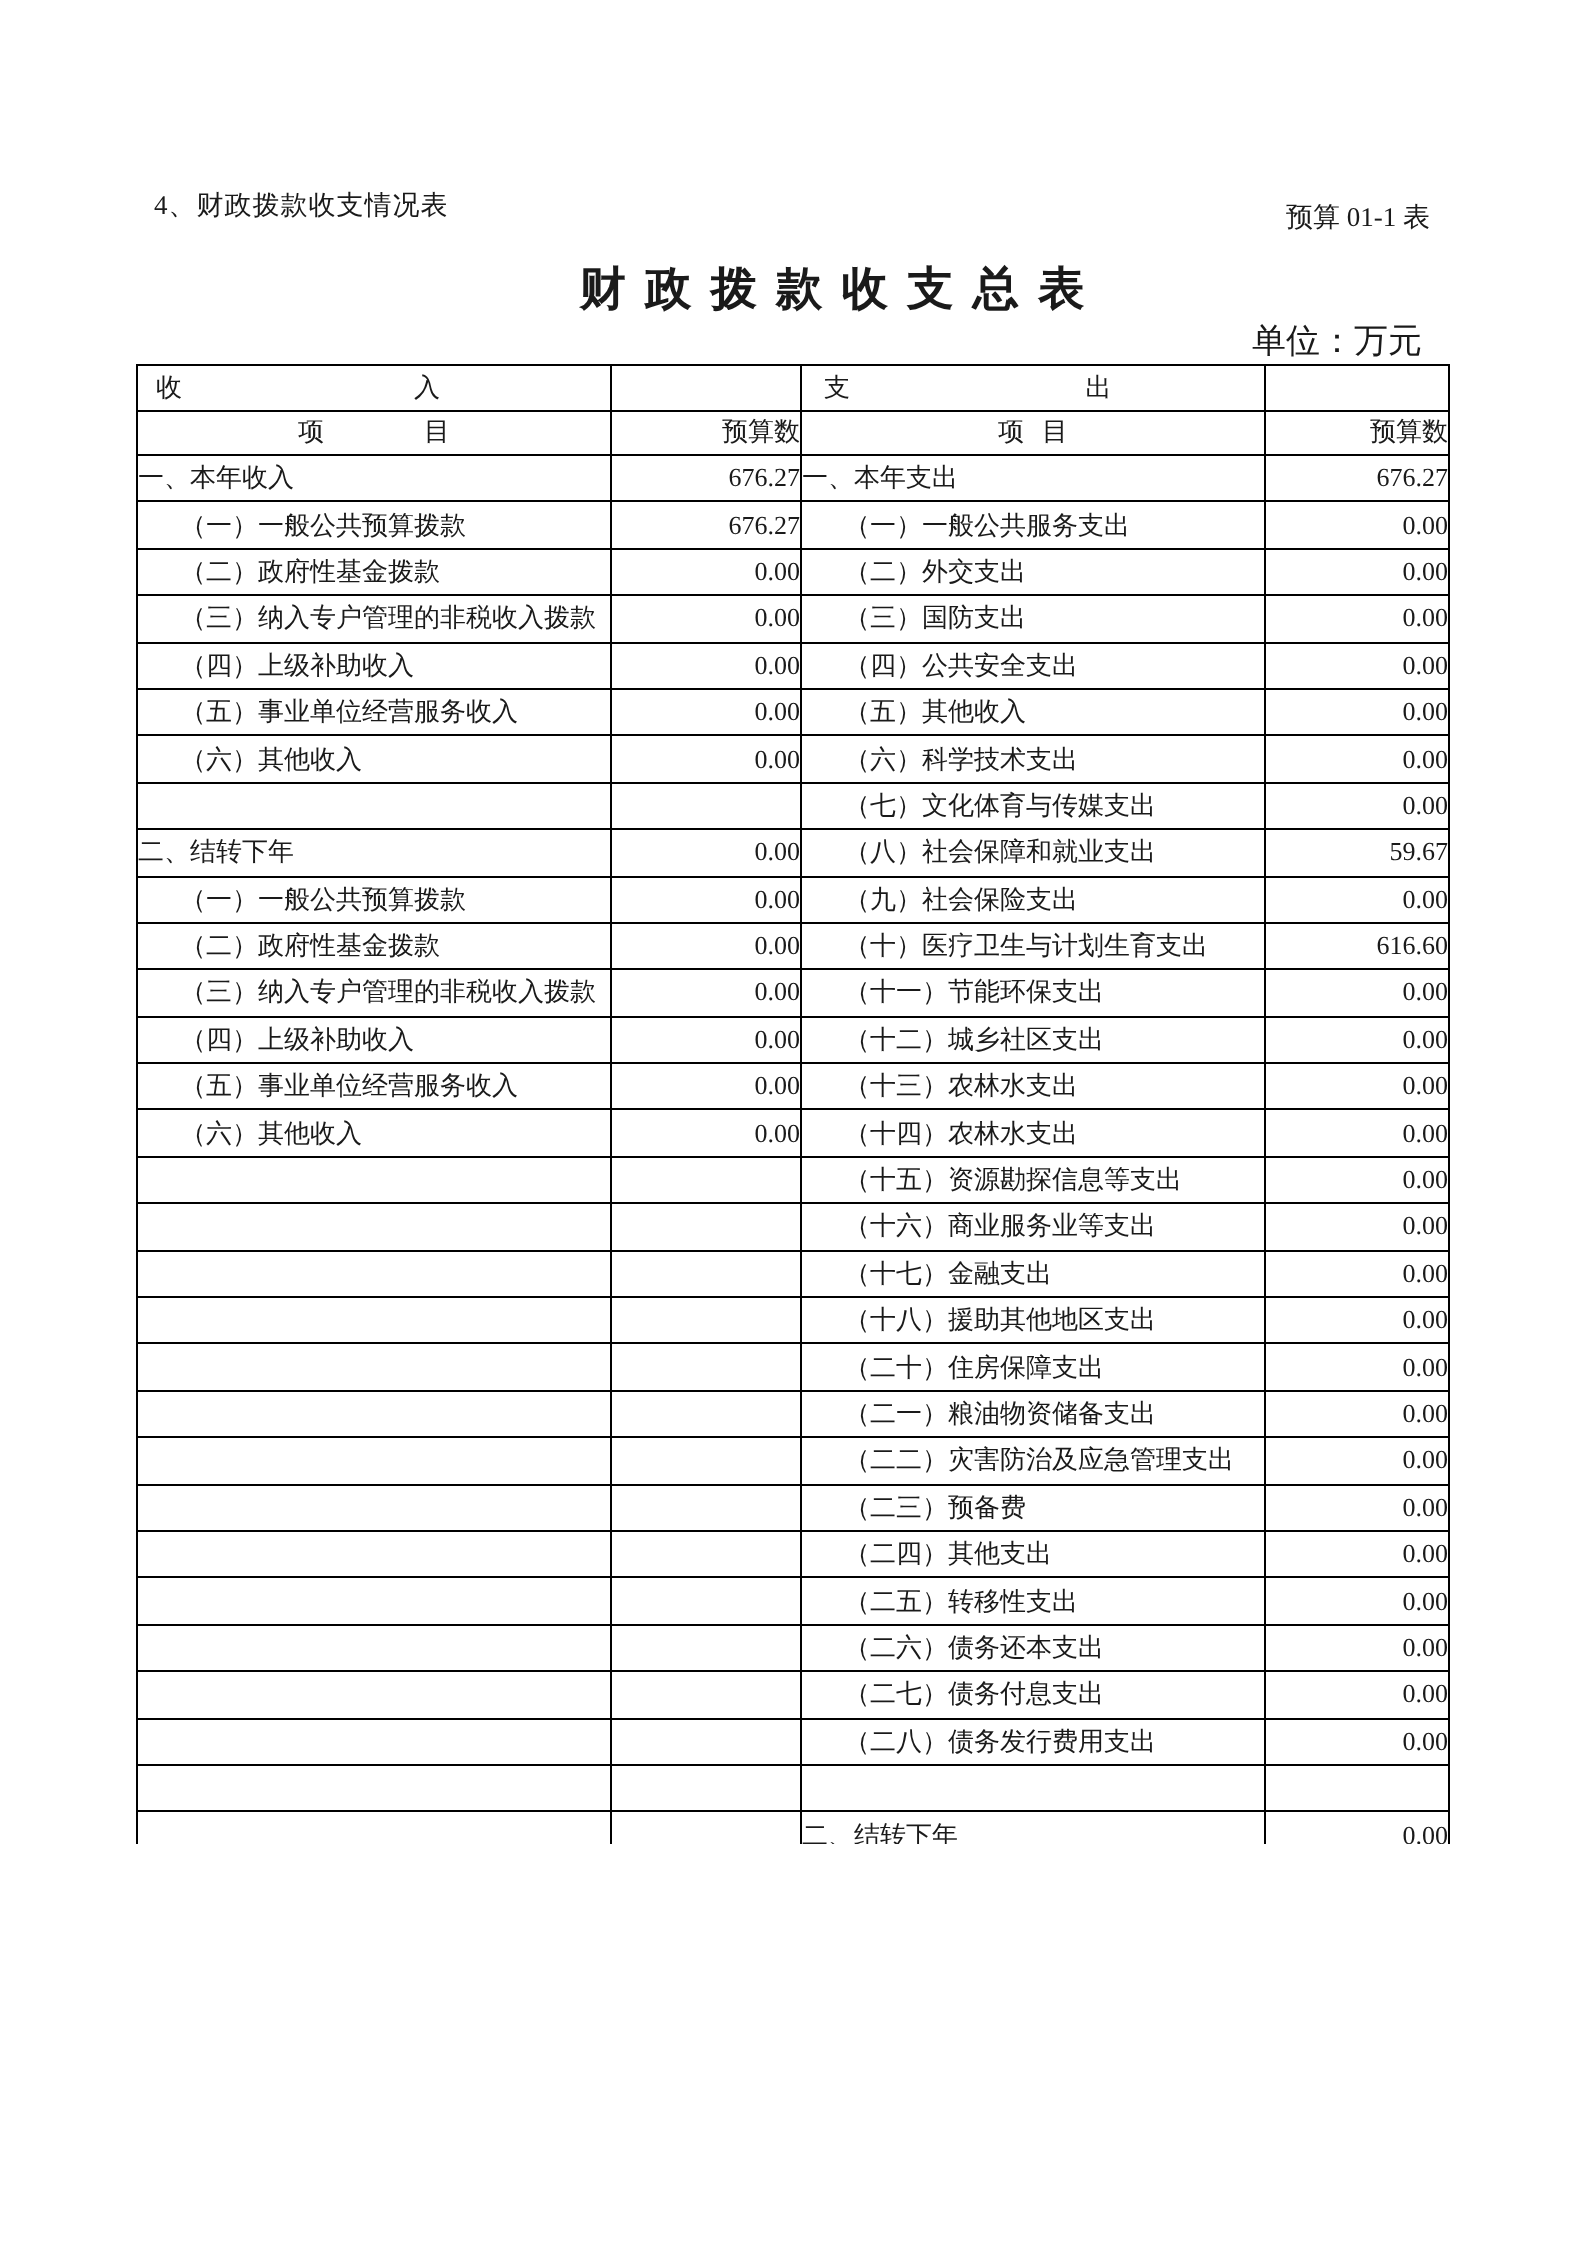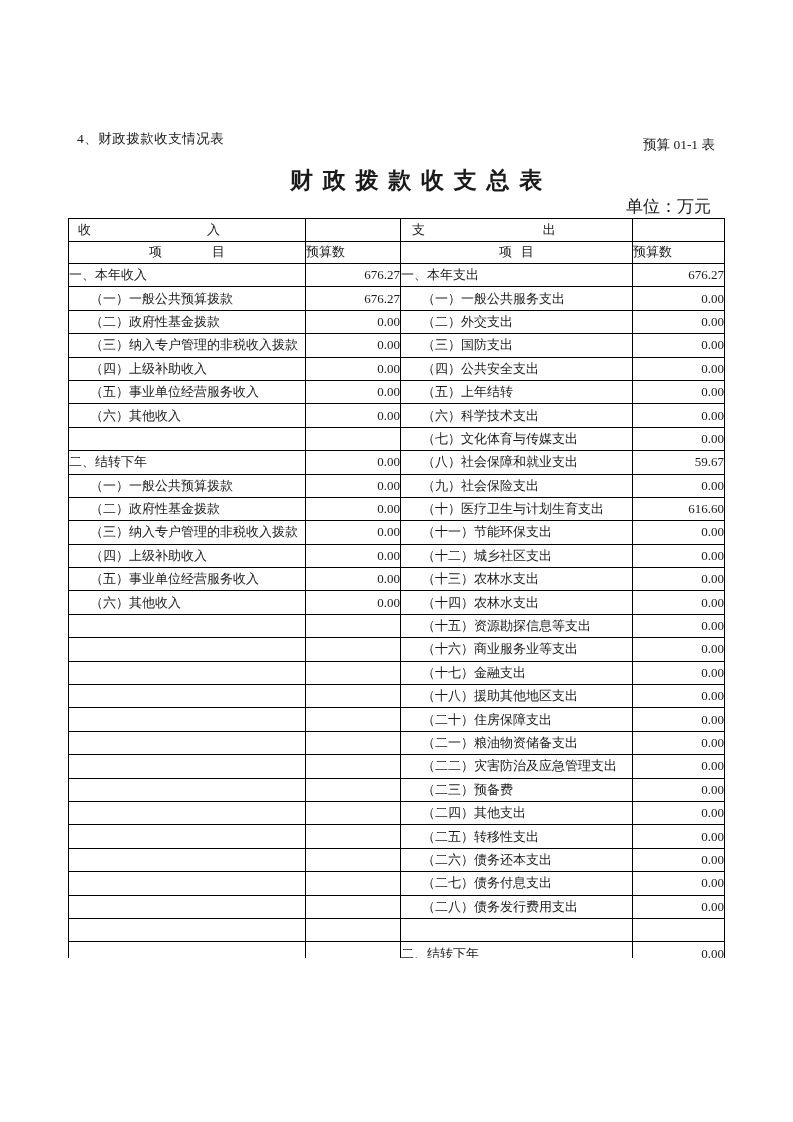--- a/index.html
+++ b/index.html
@@ -4,21 +4,20 @@
 <style>
   html, body { margin: 0; padding: 0; background: #ffffff; }
   .page {
     position: relative;
     width: 793px;
     height: 922px;
     background: #ffffff;
     color: #1a1a1a;
     font-family: "Liberation Serif", "DejaVu Serif", serif;
     overflow: hidden;
-    margin-top: 36px;
   }
   .caption {
     position: absolute;
     left: 77px;
     top: 94px;
     font-size: 13.5px;
     letter-spacing: 0.5px;
   }
   .form-code {
     position: absolute;
@@ -67,21 +66,21 @@
     display: flex;
     justify-content: space-between;
     padding-left: 9px;
     width: 64%;
     box-sizing: border-box;
   }
   .spread-exp { width: 67%; padding-left: 11px; }
   .ih { text-align: center; }
   .ih .gap-wide { display: inline-flex; gap: 50px; }
   .ih .gap-narrow { display: inline-flex; gap: 9px; }
-  .budget-head { text-align: left; }
+  .budget-head { text-align: right; }
   td.item { text-align: left; padding-left: 7px; }
   td.item.sub { padding-left: 21px; }
   td.num { text-align: right; padding-right: 7px; }
   tr.total-row td { height: 24.5px; padding-left: 37px; }
   td.total-label { text-align: center; word-spacing: 11px; }
   .page-number {
     position: absolute;
     left: 0;
     right: 0;
     top: 981px;
@@ -167,21 +166,21 @@
         </tr>
         <tr>
           <td class="item sub">（四）上级补助收入</td>
           <td class="num">0.00</td>
           <td class="item sub">（四）公共安全支出</td>
           <td class="num">0.00</td>
         </tr>
         <tr>
           <td class="item sub">（五）事业单位经营服务收入</td>
           <td class="num">0.00</td>
-          <td class="item sub">（五）上年结转</td>
+          <td class="item sub">（五）其他收入</td>
           <td class="num">0.00</td>
         </tr>
         <tr>
           <td class="item sub">（六）其他收入</td>
           <td class="num">0.00</td>
           <td class="item sub">（六）科学技术支出</td>
           <td class="num">0.00</td>
         </tr>
         <tr>
           <td class="item"></td>

